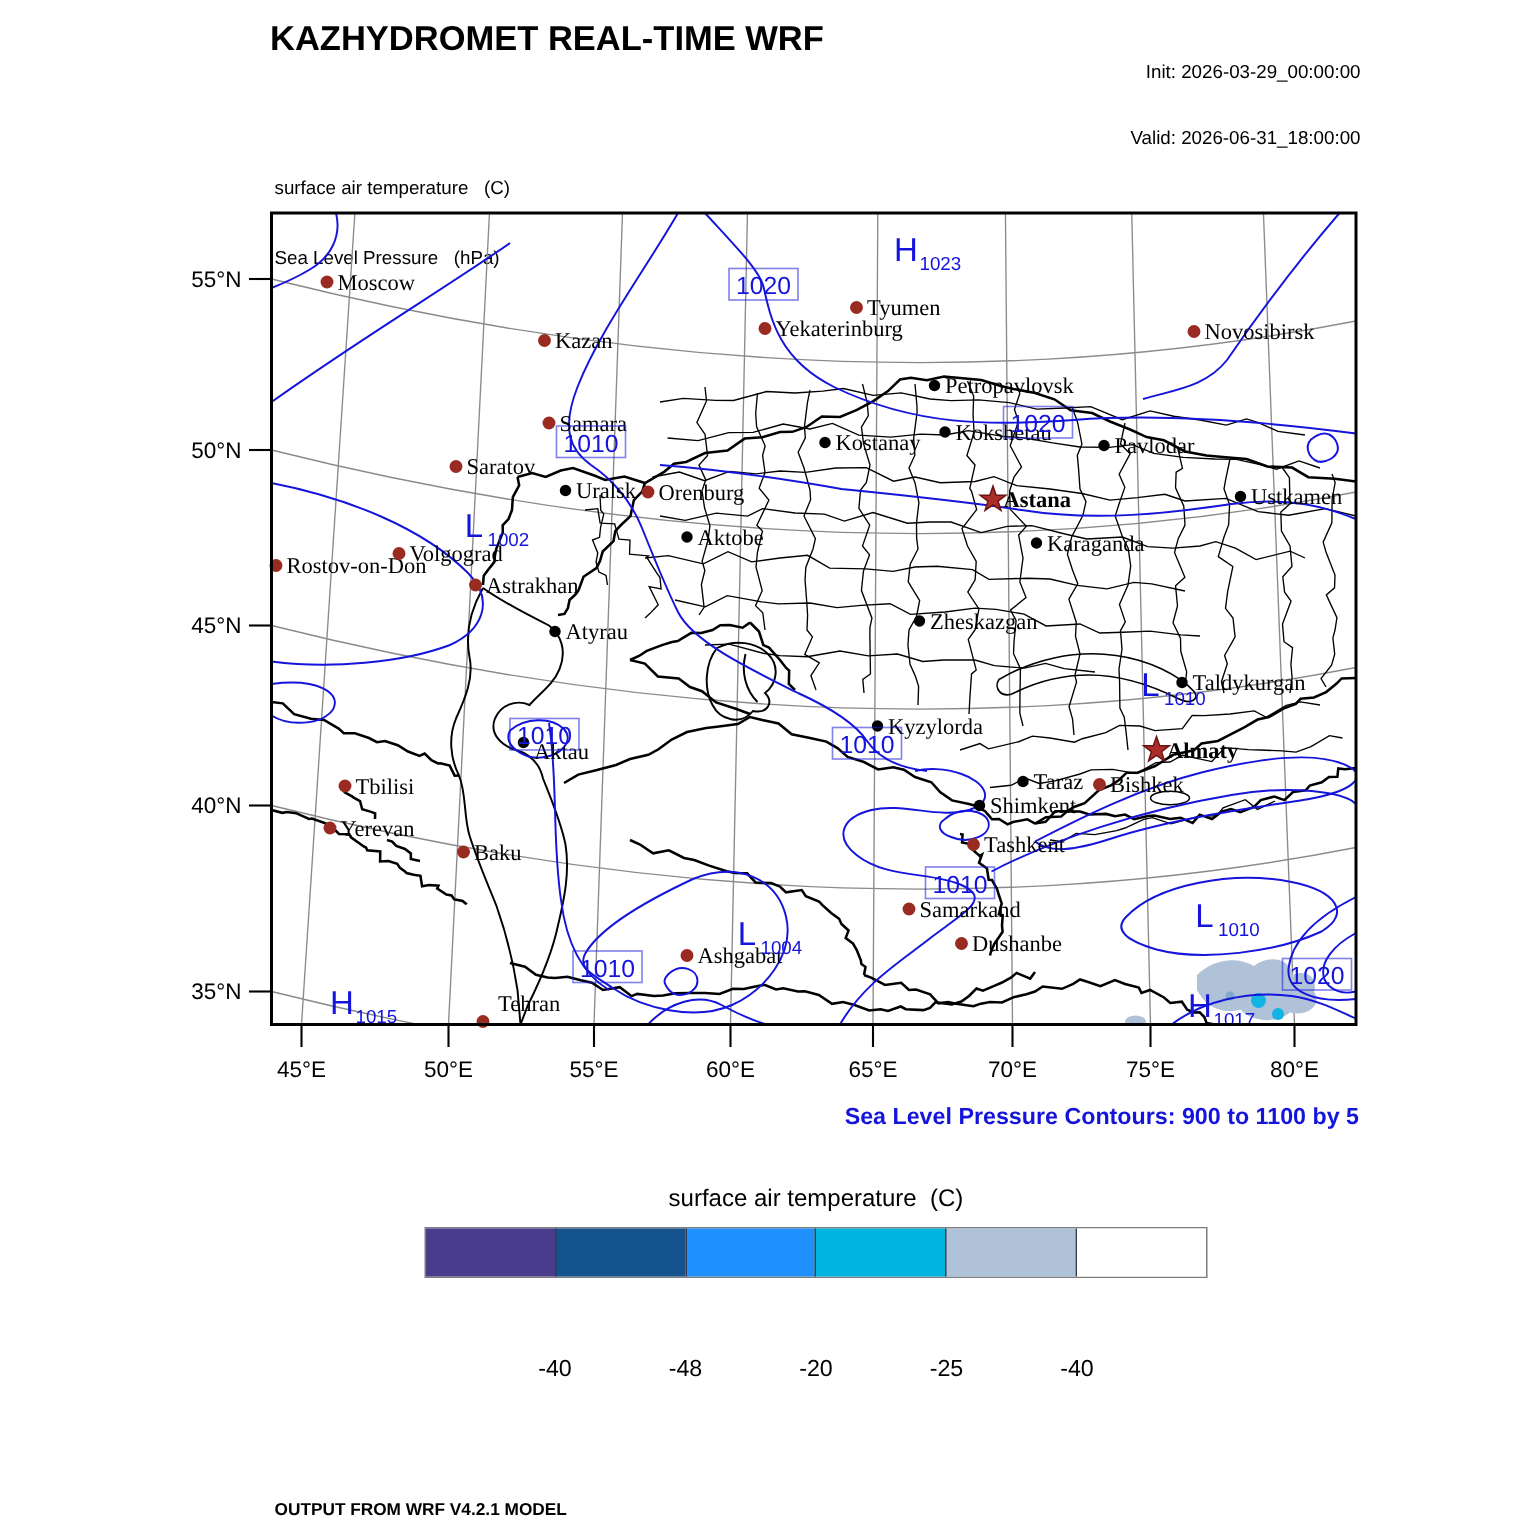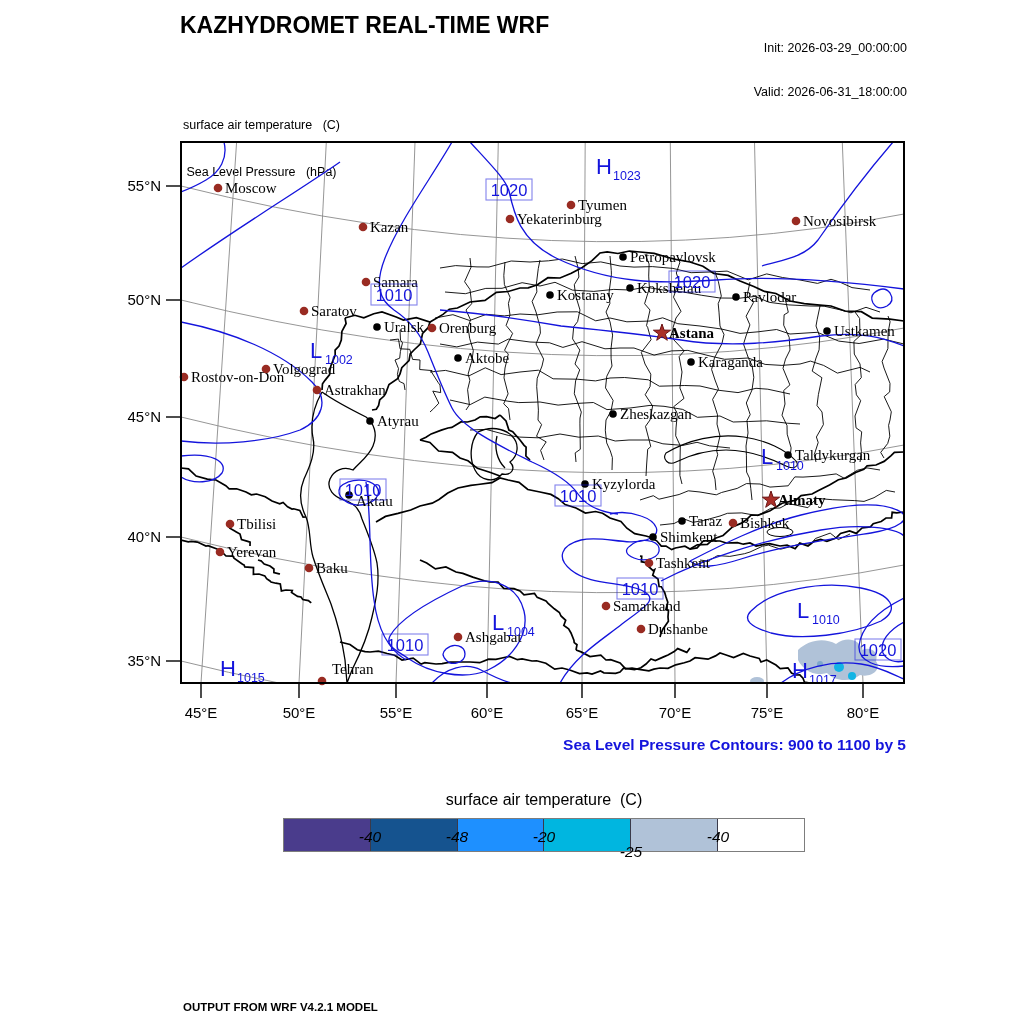--- a/index.html
+++ b/index.html
@@ -1,27 +1,27 @@
 <!DOCTYPE html>
 <html><head>
 <meta charset="utf-8">
 <style>
   html,body{margin:0;padding:0;background:#ffffff;}
   body{width:1024px;height:1024px;position:relative;font-family:"Liberation Sans",sans-serif;color:#000;overflow:hidden;}
-  .abs{position:absolute;text-align:center;}
+  .abs{position:absolute;}
   #main-title{left:180px;top:12px;font-size:23px;font-weight:bold;letter-spacing:0px;white-space:pre;}
   #run-times{right:117px;top:12px;text-align:right;font-size:12.5px;font-weight:normal;line-height:14.5px;white-space:pre;}
   #field-lines{left:183px;top:87px;font-size:12.5px;line-height:15.5px;white-space:pre;}
   #map-svg{left:0;top:0;width:1024px;height:1024px;position:absolute;}
   #slp-caption{left:400px;top:736px;width:506px;text-align:right;font-size:15.5px;color:#1414dc;font-weight:bold;}
   #cbar-title{left:283px;top:791px;width:522px;text-align:center;font-size:16px;color:#000;white-space:pre;}
   #colorbar{left:283px;top:818px;width:522px;height:34px;border:1px solid #7d7d7d;box-sizing:border-box;display:flex;}
   #colorbar .seg{flex:1 1 0;height:100%;}
   #colorbar .seg + .seg{border-left:1px solid #3a3a4a;}
-  #cbar-labels{left:283px;top:828px;width:522px;height:22px;font-style:italic;}
+  #cbar-labels{left:283px;top:904px;width:522px;height:22px;}
   #cbar-labels span{position:absolute;transform:translateX(-50%);font-size:15.5px;color:#000;}
   #model-footer{left:183px;top:972px;font-size:11.5px;font-weight:bold;line-height:14px;white-space:pre;}
   .city-label{font-family:"Liberation Serif",serif;font-size:15px;fill:#000;}
   .city-label.bold{font-weight:bold;}
   .tick-label{font-size:15px;fill:#000;}
   .pbox-text{font-size:16.5px;fill:#1414dc;}
   .hl-letter{font-size:22px;fill:#1414dc;}
   .hl-sub{font-size:12.5px;fill:#1414dc;}
 </style>
 </head>
@@ -397,20 +397,20 @@
     <div class="seg" style="background: rgb(21, 83, 143);"></div>
     <div class="seg" style="background: rgb(30, 144, 255);"></div>
     <div class="seg" style="background: rgb(0, 182, 224);"></div>
     <div class="seg" style="background: rgb(176, 194, 216);"></div>
     <div class="seg" style="background: rgb(255, 255, 255);"></div>
   </div>
 <div class="abs" id="cbar-labels">
     <span style="left: 87px;">-40</span>
     <span style="left: 174px;">-48</span>
     <span style="left: 261px;">-20</span>
-    <span style="left: 348px; margin-top: 15px;">-25</span>
+    <span style="left: 348px;">-25</span>
     <span style="left: 435px;">-40</span>
   </div>
 
 <div class="abs" id="model-footer">
   <div>OUTPUT FROM WRF V4.2.1 MODEL</div>
   
 </div>
 
 </body></html>

